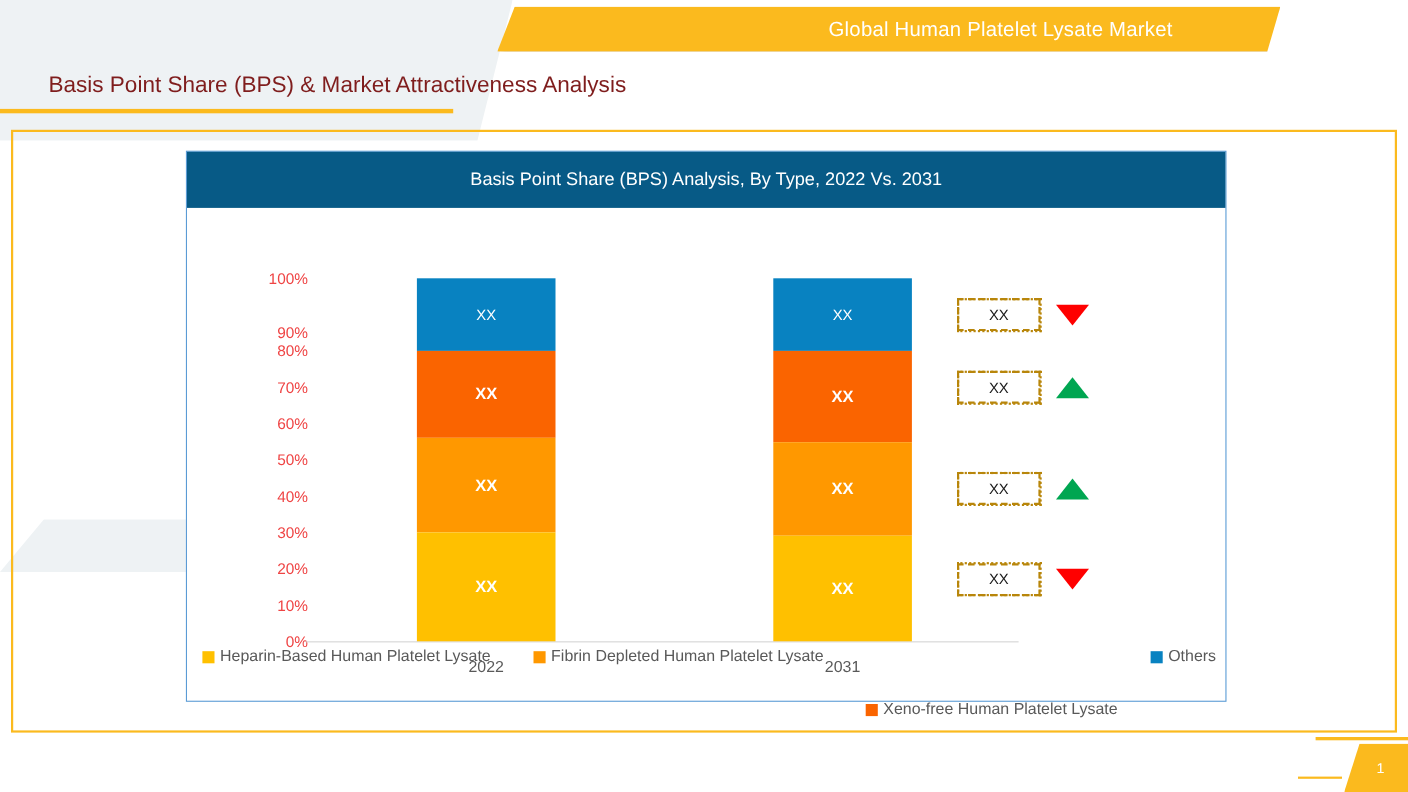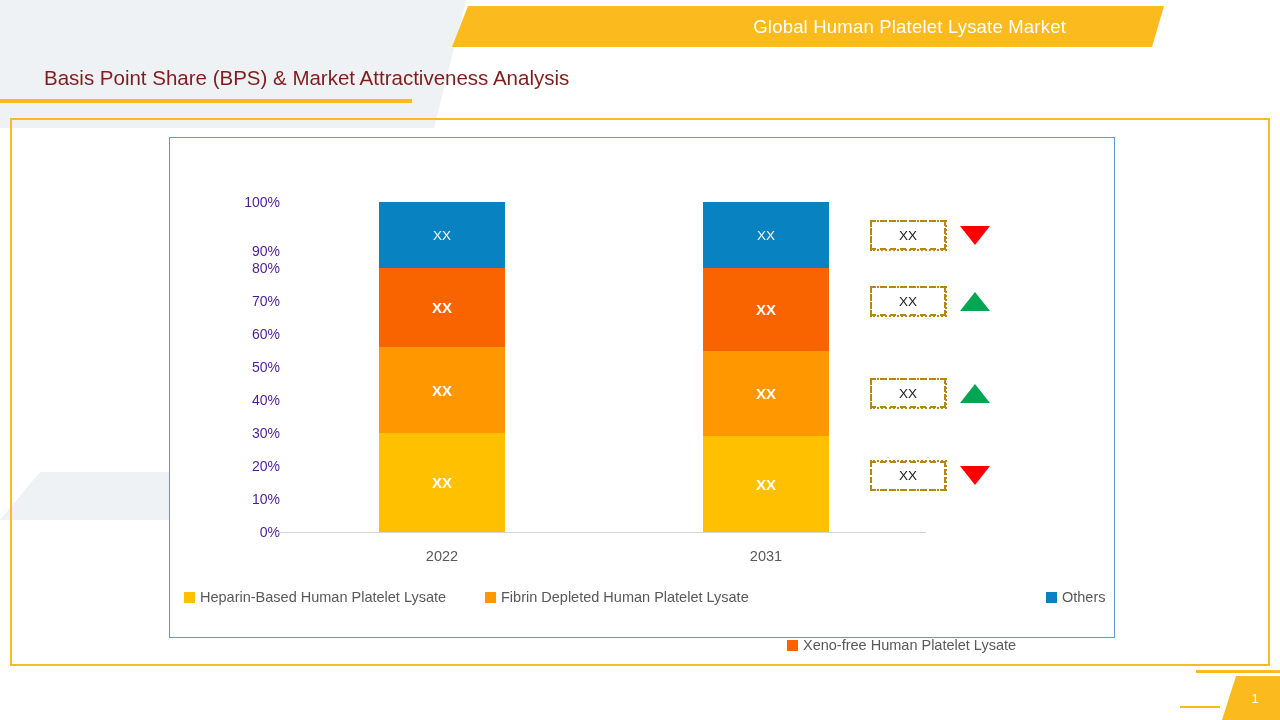--- a/index.html
+++ b/index.html
@@ -128,21 +128,21 @@
     left: 40px;
     top: 64px;
     width: 70px;
     height: 330px;
   }
   .y-tick {
     position: absolute;
     right: 0;
     transform: translateY(-50%);
     font-size: 14px;
-    color: #4c1d95;
+    color: #ef4444;
     white-space: nowrap;
   }
 
   
   .axis-line {
     position: absolute;
     left: 108px;
     top: 394px;
     width: 648px;
     height: 1px;
@@ -338,20 +338,23 @@
     <span class="top-banner-text">Global Human Platelet Lysate Market</span>
   </div>
 
   <div class="slide-title">Basis Point Share (BPS) &amp; Market Attractiveness Analysis</div>
   <div class="title-rule"></div>
 
   <div class="outer-frame"></div>
 
   <div class="chart-card">
 
+    <div class="chart-header">
+      <span class="chart-header-text">Basis Point Share (BPS) Analysis, By Type, 2022 Vs. 2031</span>
+    </div>
 
     <div class="chart-body">
       <div class="plot">
 
         <div class="y-axis" id="y-axis">
             <div class="y-tick" style="top: 330px;">0%</div>
             <div class="y-tick" style="top: 297px;">10%</div>
             <div class="y-tick" style="top: 264px;">20%</div>
             <div class="y-tick" style="top: 231px; text-align: center;">30%</div>
             <div class="y-tick" style="top: 198px;">40%</div>

